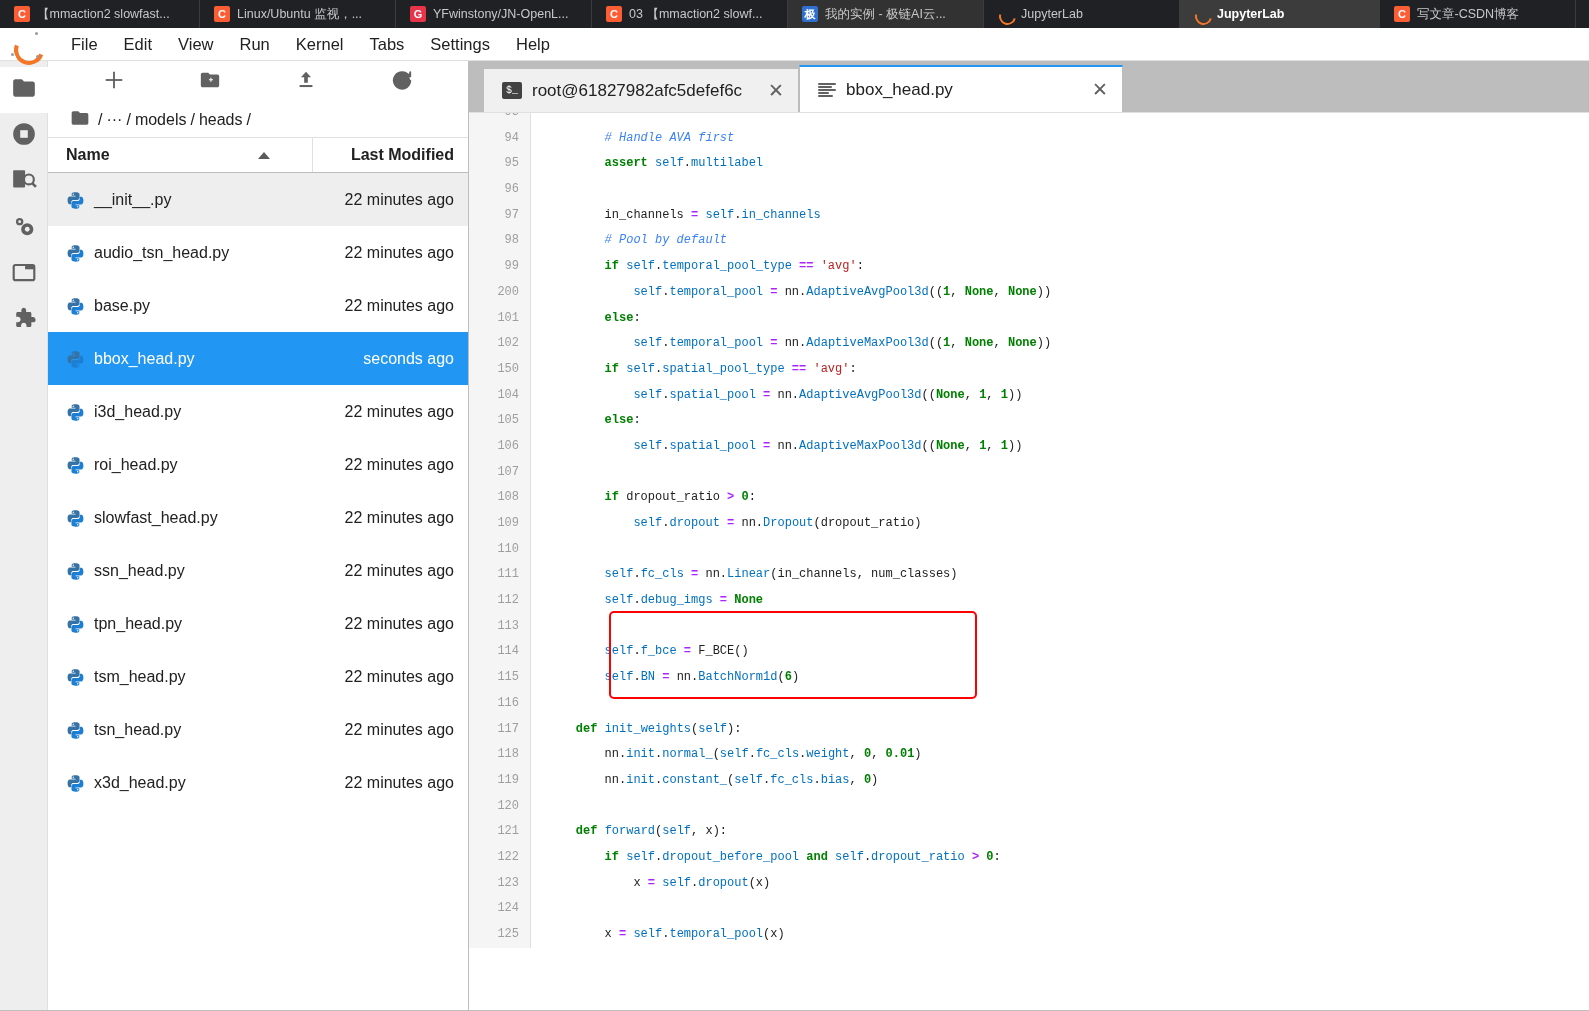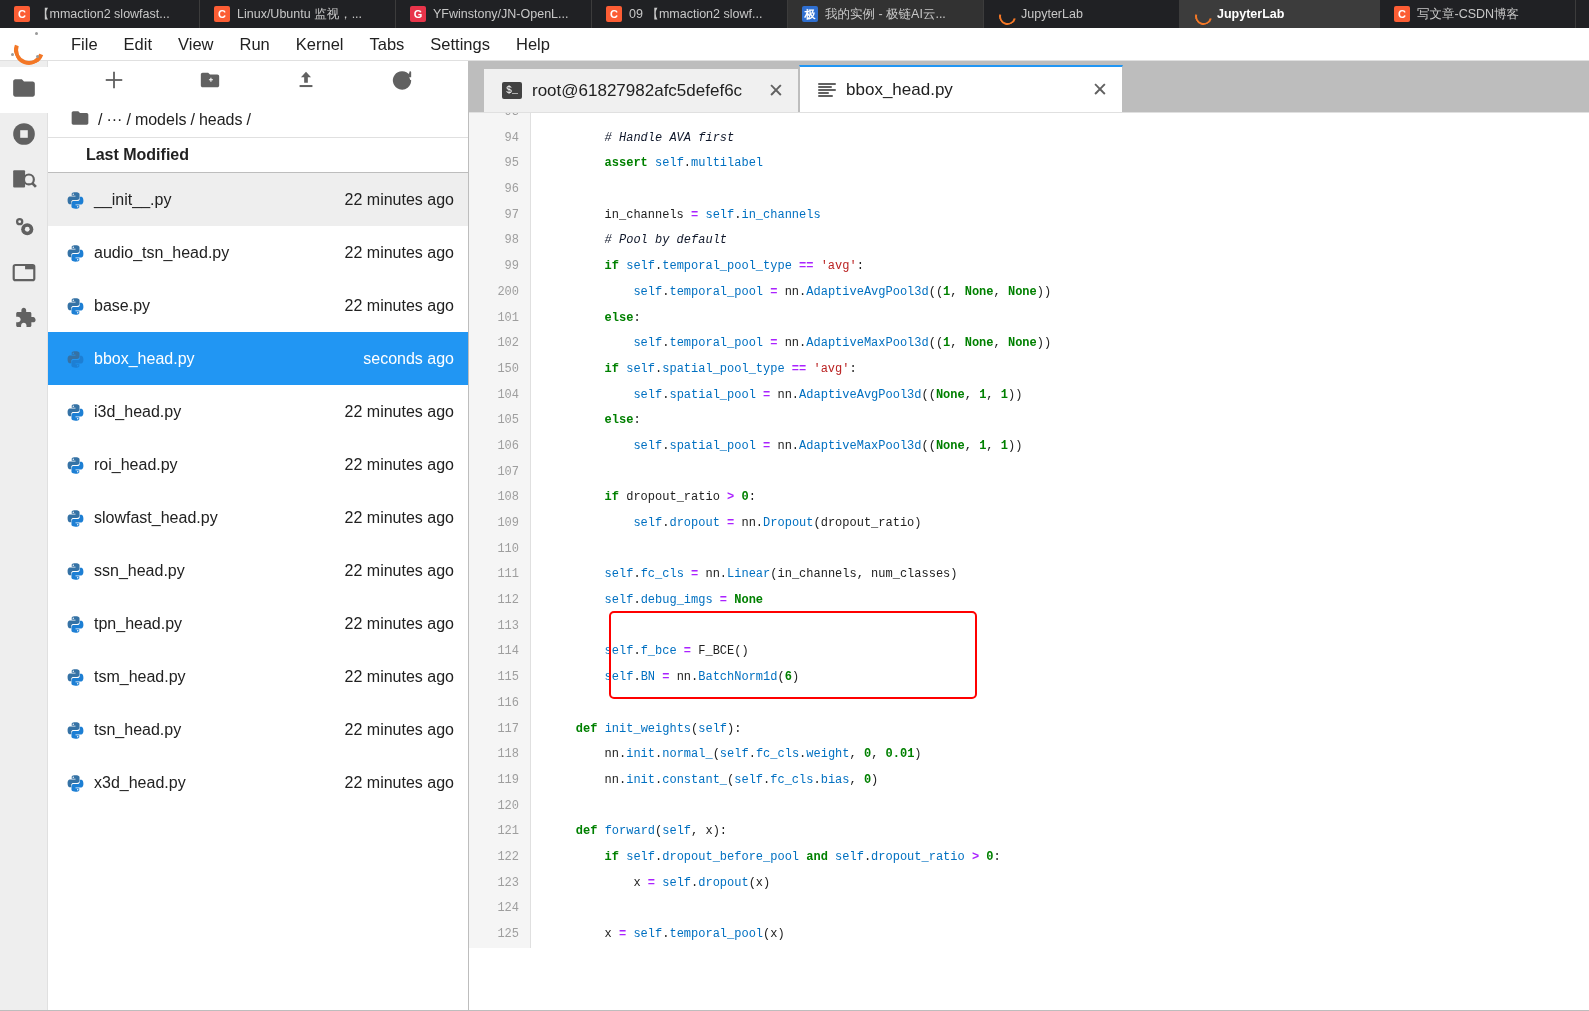--- a/index.html
+++ b/index.html
@@ -322,21 +322,21 @@
     color: #212121;
     position: relative;
   }
   .lines div { height: 25.7px; }
 
   
   .kw   { color: #008000; font-weight: bold; }
   .bi   { color: #008000; font-weight: bold; }
   .var  { color: #0070c1; }
   .fn   { color: #0070c1; }
-  .cm   { color: #0f172a; font-style: italic; }
+  .cm   { color: #3b82f6; font-style: italic; }
   .st   { color: #ba2121; }
   .op   { color: #aa22ff; font-weight: bold; }
   .num  { color: #008000; font-weight: bold; }
   .pl   { color: #212121; }
 
   .redbox {
     position: absolute;
     border: 2.5px solid #ff0000;
     border-radius: 5px;
     pointer-events: none;
@@ -366,21 +366,21 @@
     <div class="btab" style="width: 196px;">
       <span class="favicon fav-c">C</span>
       <span class="label">Linux/Ubuntu 监视，...</span>
     </div>
     <div class="btab" style="width: 196px;">
       <span class="favicon fav-g">G</span>
       <span class="label">YFwinstony/JN-OpenL...</span>
     </div>
     <div class="btab" style="width: 196px;">
       <span class="favicon fav-c">C</span>
-      <span class="label">09 【mmaction2 slowf...</span>
+      <span class="label">03 【mmaction2 slowf...</span>
     </div>
     <div class="btab semi" style="width: 196px;">
       <span class="favicon fav-blue">极</span>
       <span class="label">我的实例 - 极链AI云...</span>
     </div>
     <div class="btab" style="width: 196px;">
       <span class="favicon fav-jl"></span>
       <span class="label">JupyterLab</span>
     </div>
     <div class="btab active" style="width: 200px;">
@@ -512,20 +512,24 @@
           <span class="bc-seg">···</span>
           <span class="bc-sep">/</span>
           <span class="bc-seg">models</span>
           <span class="bc-sep">/</span>
           <span class="bc-seg">heads</span>
           <span class="bc-sep">/</span>
         </span>
     </div>
 
     <div class="fb-header">
+      <div class="col-name">
+        <span>Name</span>
+        <span class="sort-caret"></span>
+      </div>
       <div class="col-mod">
         <span>Last Modified</span>
       </div>
     </div>
 
     <div class="fb-list" id="file-list">
         <div class="frow alt">
           <span class="pyicon"><svg width="19" height="19" viewBox="0 0 24 24">
               <path d="M11.9 1.6c-5 0-4.7 2.2-4.7 2.2v2.3h4.8v.7H5.3S2 6.4 2 11.6c0 5.2 2.9 5 2.9 5h1.7v-2.4s-.1-2.9 2.9-2.9h4.8s2.8.04 2.8-2.7V4.4s.4-2.8-5.2-2.8zM9.2 3.2c.5 0 .9.4.9.9s-.4.9-.9.9-.9-.4-.9-.9.4-.9.9-.9z" fill="#3572A5"></path>
               <path d="M12.1 22.4c5 0 4.7-2.2 4.7-2.2v-2.3H12v-.7h6.7s3.3.4 3.3-4.8c0-5.2-2.9-5-2.9-5h-1.7v2.4s.1 2.9-2.9 2.9H9.7s-2.8-.04-2.8 2.7v4.2s-.4 2.8 5.2 2.8zm2.7-1.6c-.5 0-.9-.4-.9-.9s.4-.9.9-.9.9.4.9.9-.4.9-.9.9z" fill="#1d7fd4"></path>

